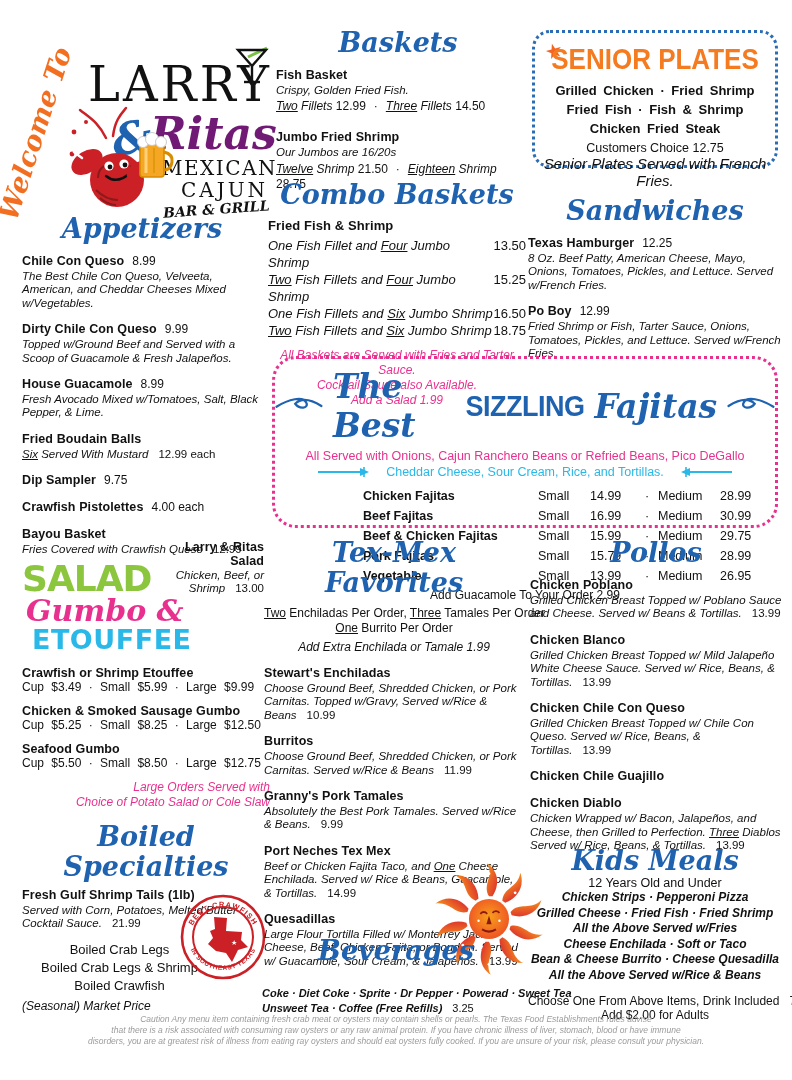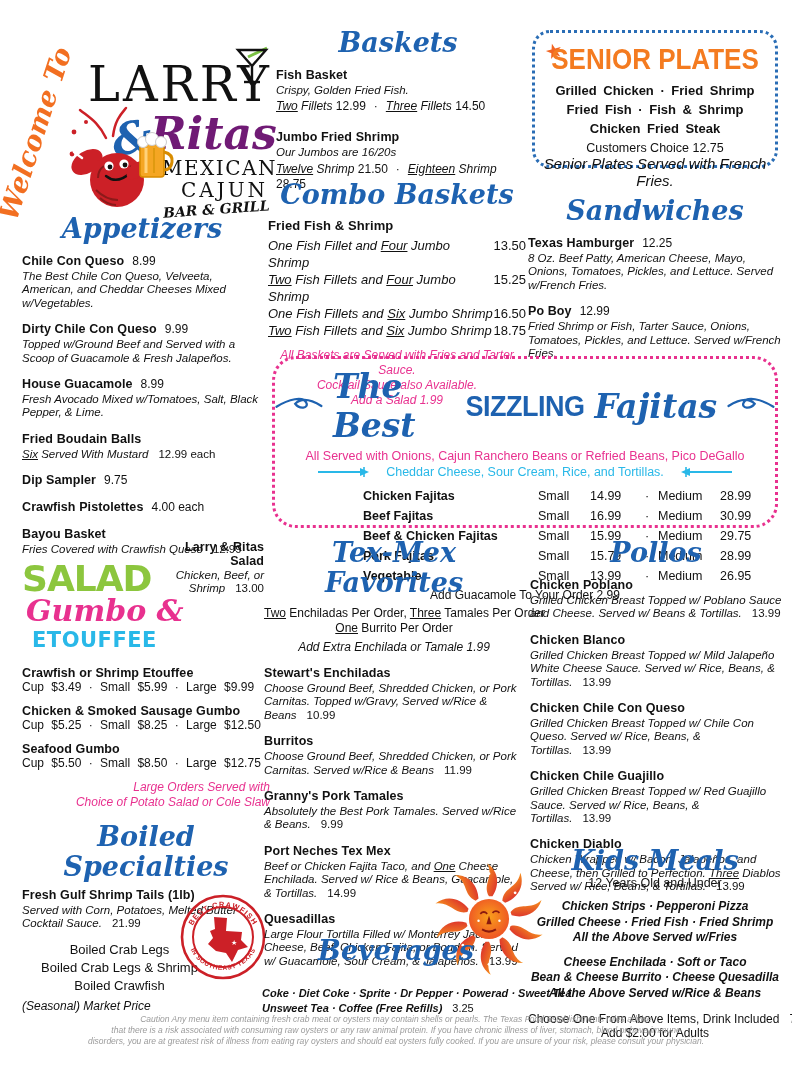--- a/index.html
+++ b/index.html
@@ -15,21 +15,21 @@
   .n{font-weight:bold;font-size:12.5px;letter-spacing:.1px;}
   .p{font-size:12px;margin-left:8px;}
   .d{font-size:11.5px;font-style:italic;line-height:13.4px;margin-top:1px;}
   .pr{font-style:normal;margin-left:10px;}
   .u{text-decoration:underline;}
   
   .salad-wrap{display:flex;align-items:flex-end;}
   .salad-word{font-size:36px;font-weight:bold;color:#8cc63e;letter-spacing:-1px;line-height:34px;font-family:"DejaVu Sans",sans-serif;}
   .salad-right{flex:1;text-align:right;margin-top:2px;}
   .gtitle1{font-family:"DejaVu Serif",serif;font-style:italic;font-weight:bold;font-size:30px;color:#e8318f;line-height:30px;margin-left:4px;}
-  .gtitle2{font-size:21px;font-weight:bold;color:#29b8e8;letter-spacing:.5px;line-height:28px;margin:0 0 12px 10px;font-family:"DejaVu Sans",sans-serif;}
+  .gtitle2{font-size:27px;font-weight:bold;color:#29b8e8;letter-spacing:.5px;line-height:28px;margin:0 0 12px 10px;font-family:"DejaVu Sans",sans-serif;}
   .gi{margin-bottom:9px;}
   .gsizes{font-size:12px;word-spacing:4px;line-height:15px;}
   .pink-note{color:#e8318f;font-style:italic;font-size:12px;text-align:right;line-height:15px;margin-top:6px;}
   .bc{font-weight:normal;font-size:13px;text-align:center;line-height:18px;}
   .bnote{font-style:italic;font-size:12px;text-align:left;margin-top:4px;}
   
   .sizeline{font-size:12px;font-style:italic;line-height:15px;margin-top:2px;}
   .num{font-style:normal;}
   .sep{margin:0 8px;font-style:normal;}
   
@@ -57,21 +57,21 @@
   .fpr{width:46px;}
   .fdot{width:22px;text-align:center;}
   .fmedlab{width:62px;}
   .faj-note{text-align:center;font-size:12px;margin-top:4px;}
   
   .tm-intro{font-size:12px;text-align:center;line-height:15px;white-space:nowrap;}
   .tm-extra{font-size:12px;font-style:italic;text-align:center;margin:4px 0 10px 0;}
   
   .kids-sub{font-size:12.5px;text-align:center;margin-top:-2px;}
   .kids-line{font-size:12px;font-weight:bold;font-style:italic;text-align:center;line-height:15.5px;}
-  .kids-group{margin-top:9px;}
+  .kids-group{}
   .kids-choose{font-size:12px;text-align:center;margin-top:11px;white-space:nowrap;}
   .kids-adults{font-size:12px;text-align:center;}
   
   .bev-line{font-size:11px;font-weight:bold;font-style:italic;line-height:15px;white-space:nowrap;}
   
   .footer{font-size:8.5px;font-style:italic;color:#9b9b9b;text-align:center;line-height:11px;}
   
   .welcome{width:210px;text-align:center;transform:rotate(-72deg);font-family:"DejaVu Serif",serif;
            font-style:italic;font-weight:bold;font-size:27px;color:#f26f21;}
   .larry{font-family:"DejaVu Serif",serif;font-size:48px;letter-spacing:3px;line-height:48px;color:#111;}
@@ -386,21 +386,20 @@
     <div class="item">
       <div class="nrow"><span class="n">Chicken Blanco</span></div>
       <div class="d"><span>Grilled Chicken Breast Topped w/ Mild Jalapeño White Cheese Sauce. Served w/ Rice, Beans, &amp; Tortillas.</span><span class="u"></span><span></span><span class="pr">13.99</span></div>
     </div>
     <div class="item">
       <div class="nrow"><span class="n">Chicken Chile Con Queso</span></div>
       <div class="d"><span>Grilled Chicken Breast Topped w/ Chile Con Queso. Served w/ Rice, Beans, &amp; Tortillas.</span><span class="u"></span><span></span><span class="pr">13.99</span></div>
     </div>
     <div class="item">
       <div class="nrow"><span class="n">Chicken Chile Guajillo</span></div>
-      <div class="d"><span>Grilled Chicken Breast Topped w/ Red Guajillo Sauce. Served w/ Rice, Beans, &amp; Tortillas.</span><span class="u"></span><span></span><span class="pr">13.99</span></div>
     </div>
     <div class="item">
       <div class="nrow"><span class="n">Chicken Diablo</span></div>
       <div class="d"><span>Chicken Wrapped w/ Bacon, Jalapeños, and Cheese, then Grilled to Perfection. </span><span class="u">Three</span><span> Diablos Served w/ Rice, Beans, &amp; Tortillas.</span><span class="pr">13.99</span></div>
     </div>
   </div>
 
   <svg class="abs" style="left:428px;top:858px;" width="122" height="122" viewBox="0 0 140 140">
     <defs>
       <radialGradient id="sg" cx="50%" cy="45%">

